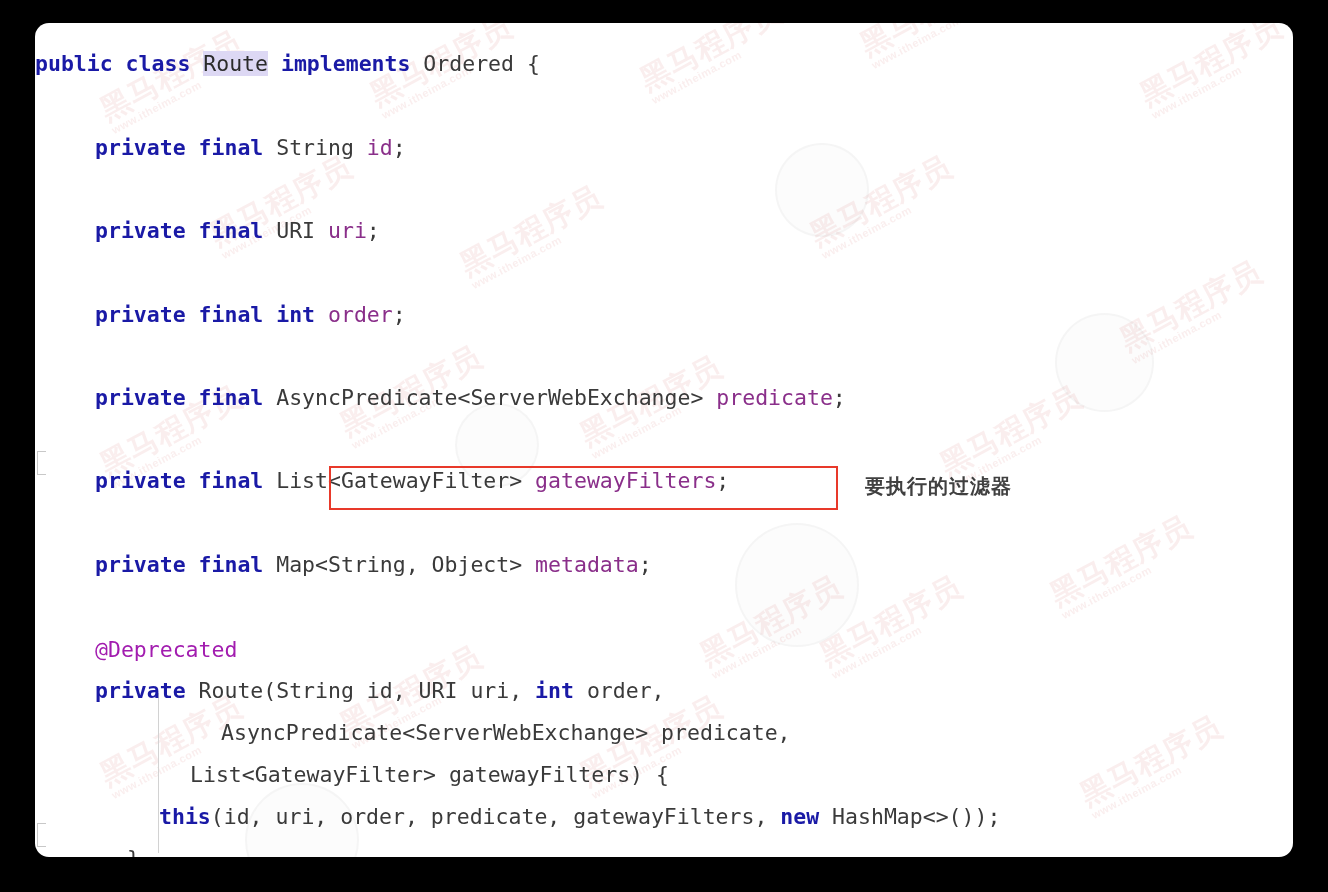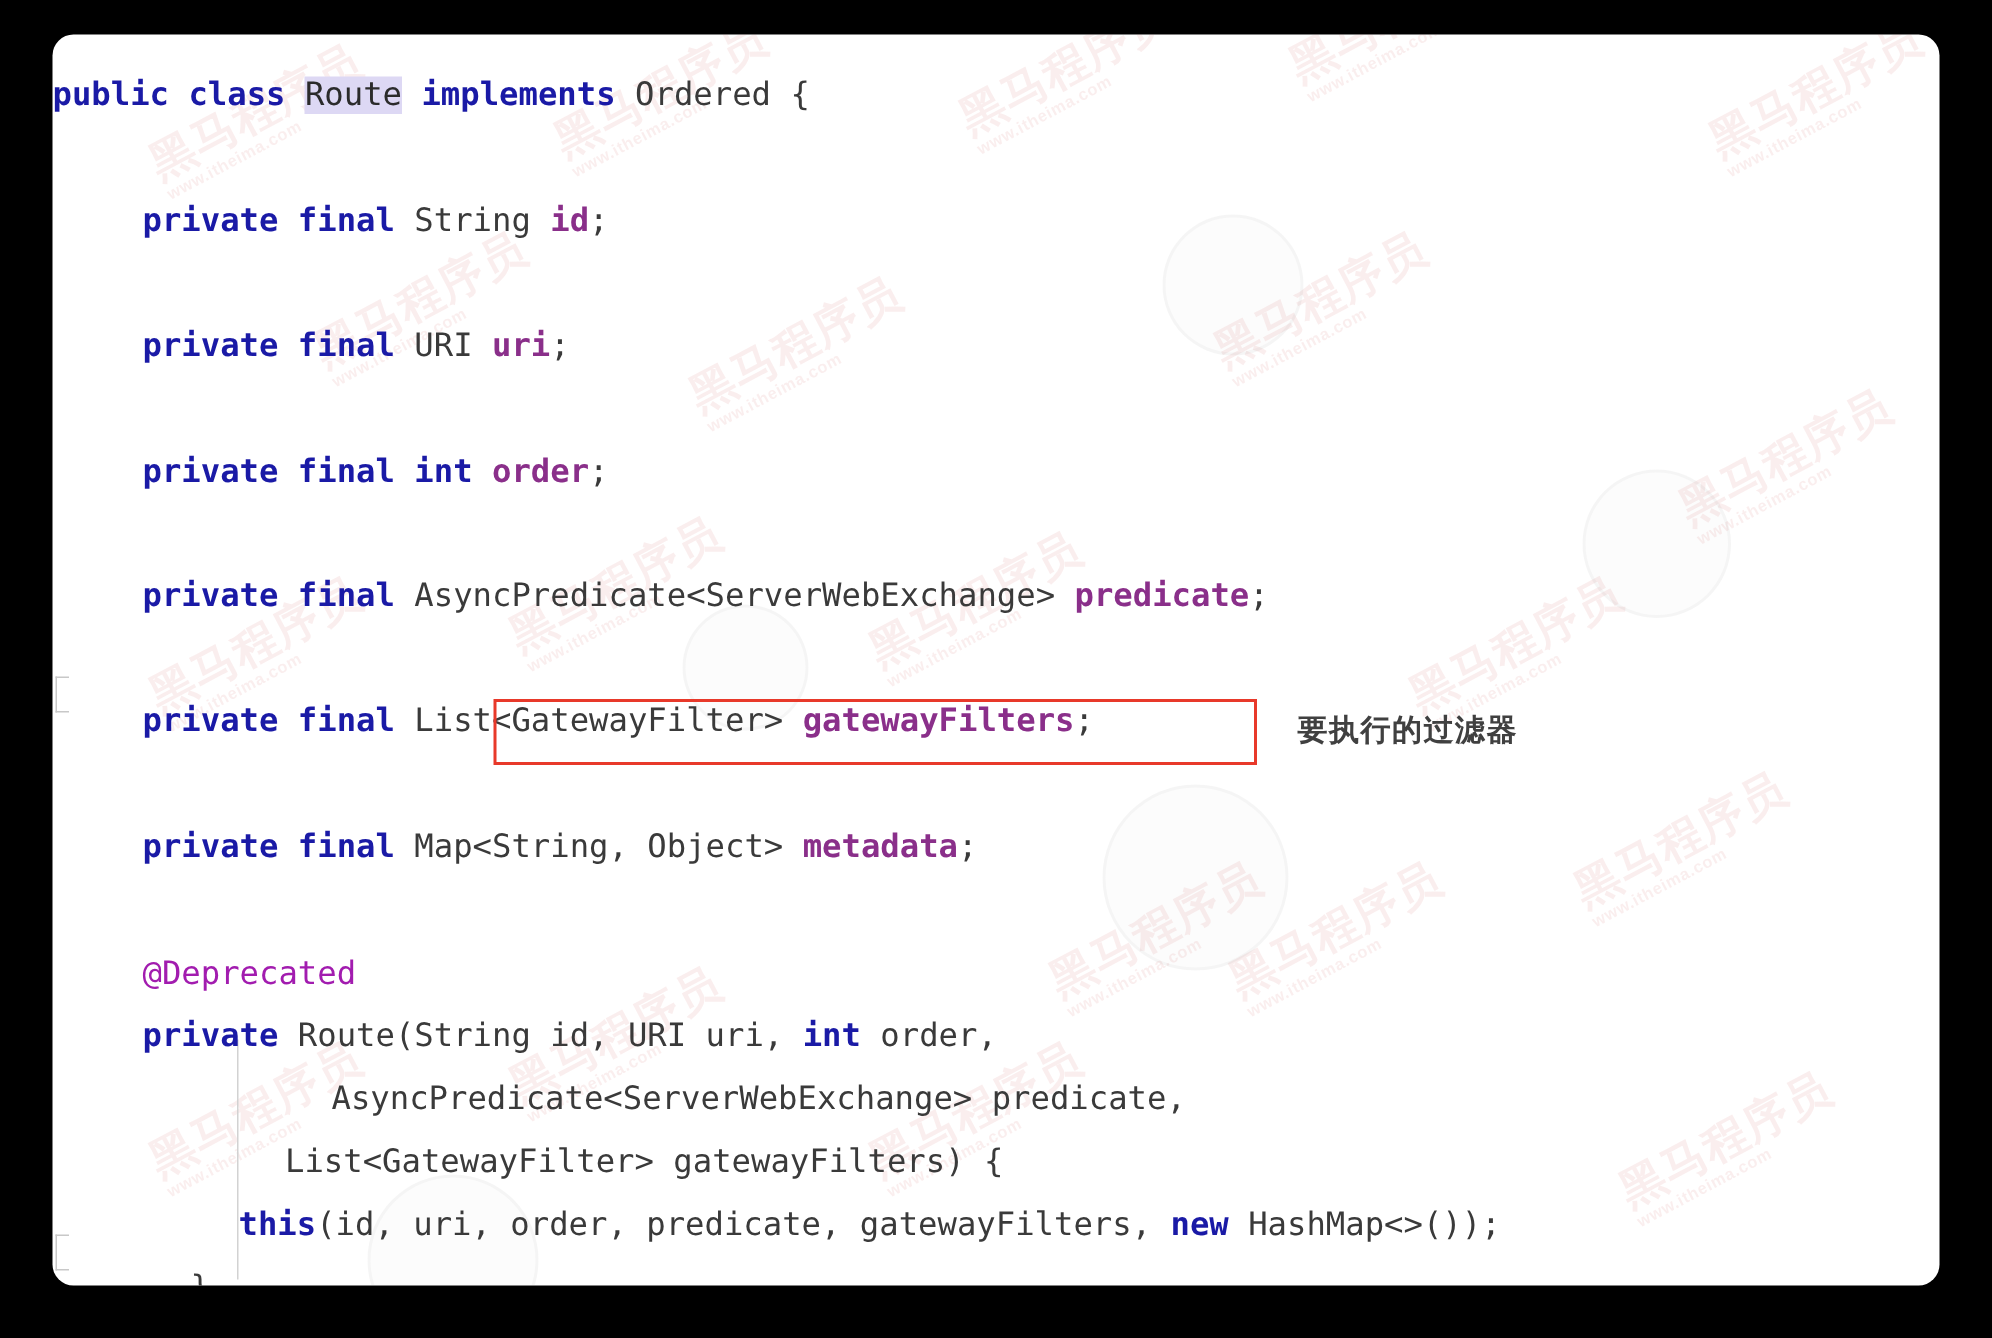--- a/index.html
+++ b/index.html
@@ -73,21 +73,21 @@
     position: absolute;
     left: 0;
     white-space: pre;
     font-family: "DejaVu Sans Mono", "Liberation Mono", monospace;
     font-size: 21.5px;
   }
 
   
   .kw       { color: #1a1aa6; font-weight: bold; }
   .plain    { color: #3a3a3a; }
-  .field    { color: #8a2f8a; font-weight: bold; }
+  .field    { color: #8a2f8a; font-weight: normal; }
   .anno     { color: #a21caf; text-align: right; }
   .hl-name  { color: #2b2b2b; background: #ddd8f4; text-align: center; }
 
   
   .guide {
     position: absolute;
     width: 1px;
     background: #d2d2d2;
     z-index: 2;
   }

